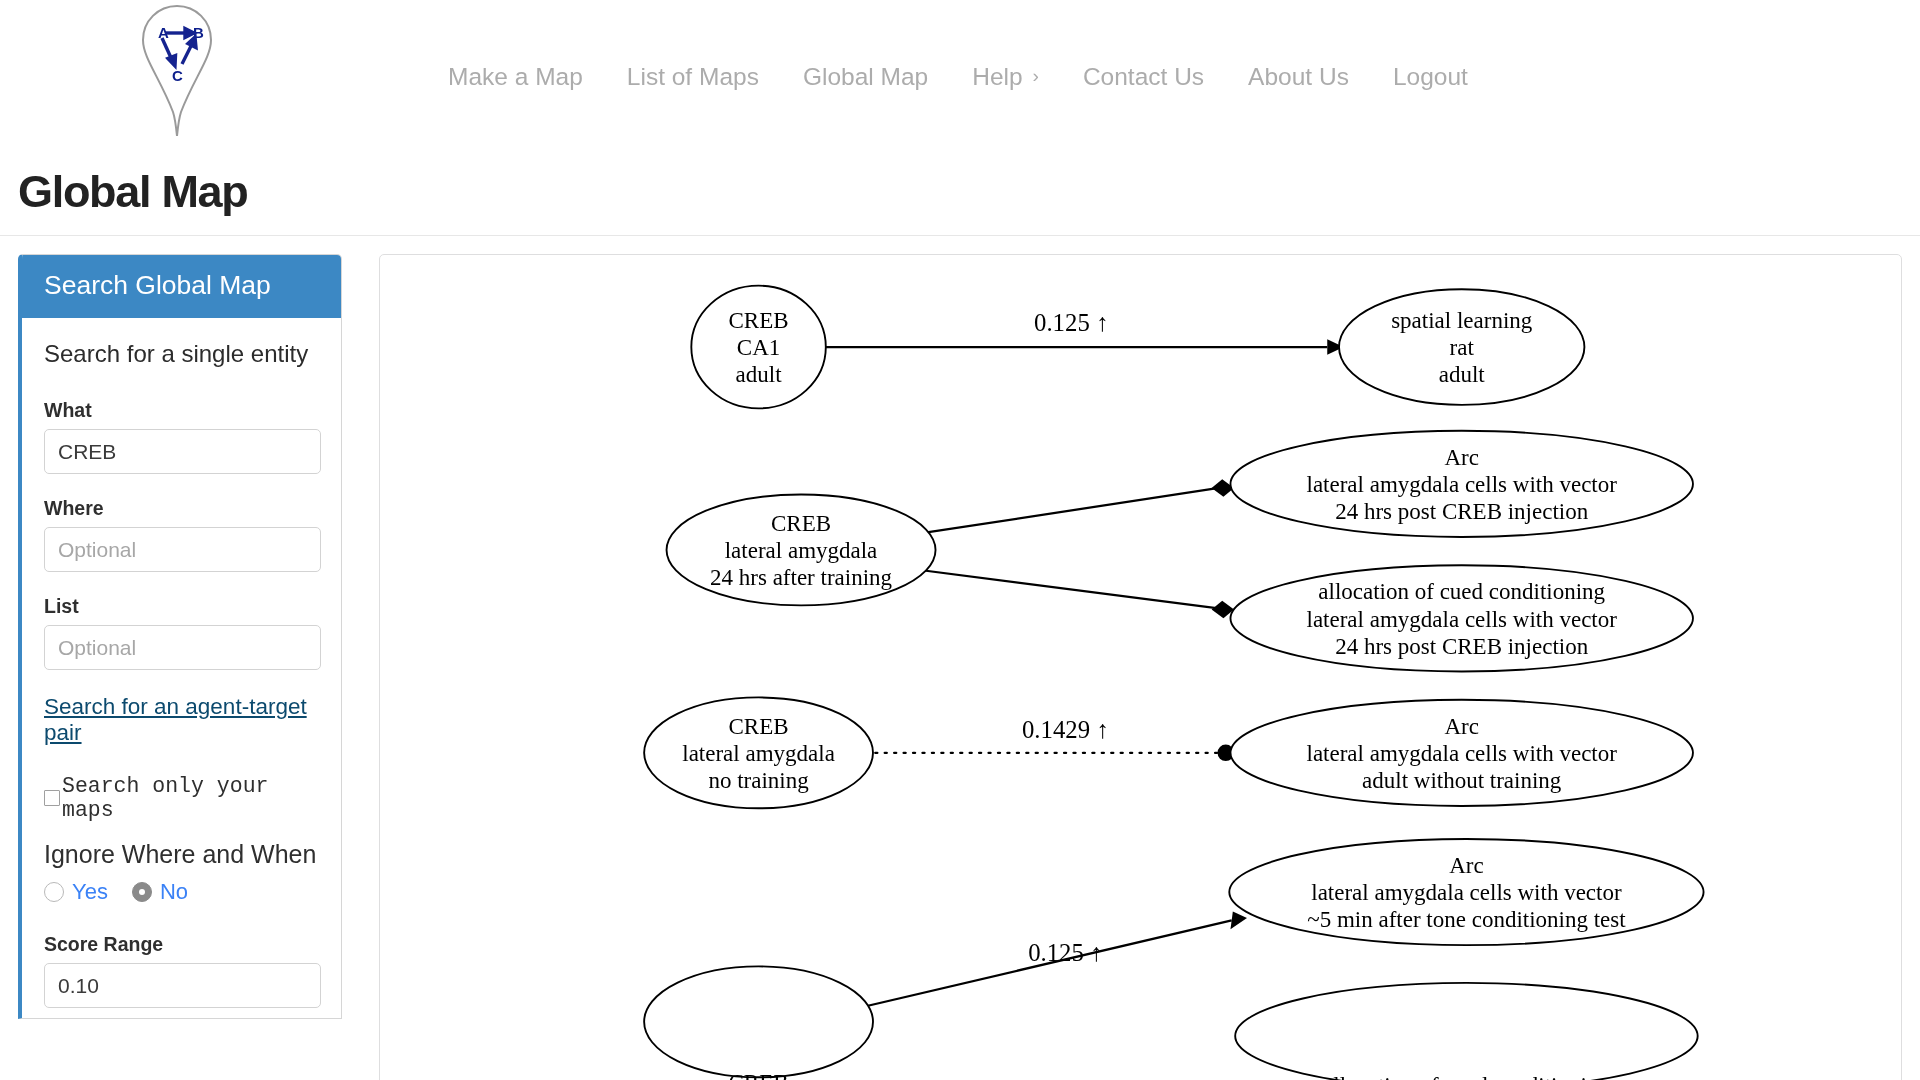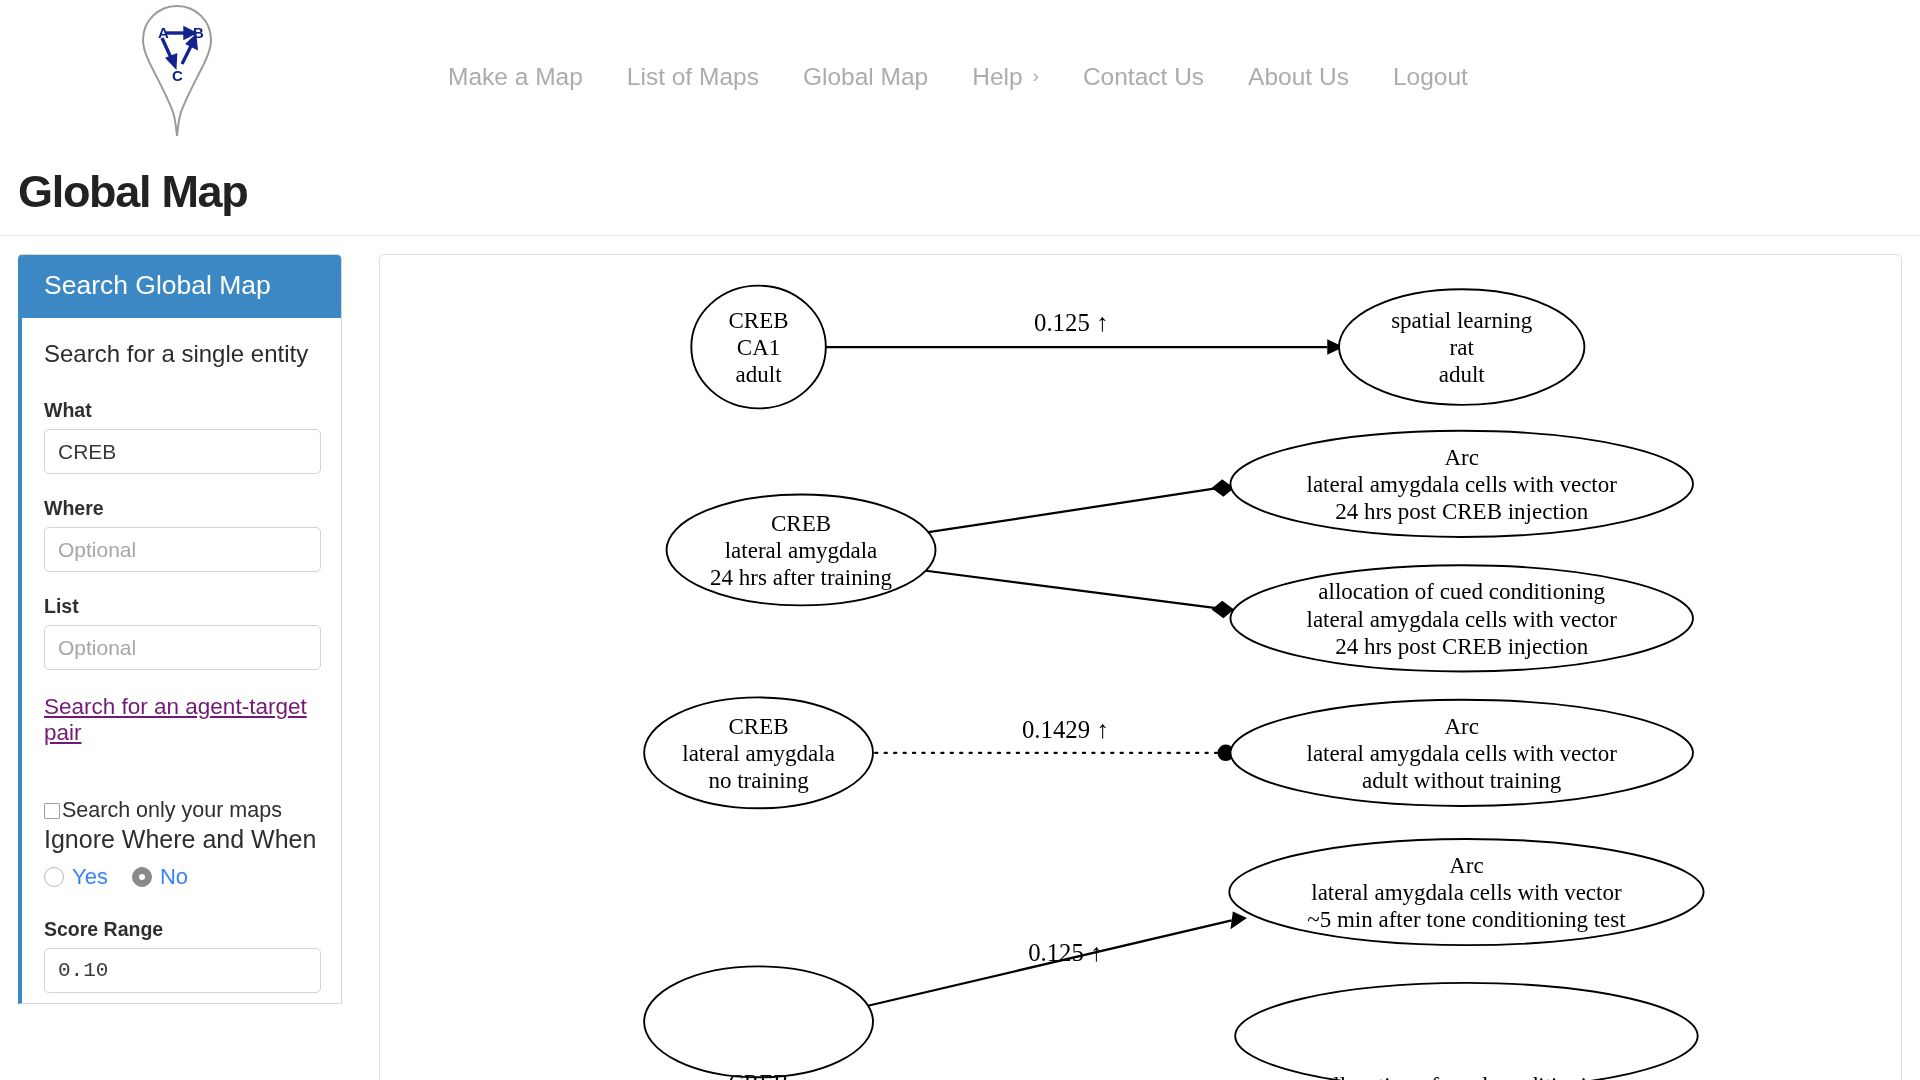--- a/index.html
+++ b/index.html
@@ -129,31 +129,32 @@
     color: #3a3a3a;
     font-family: "Liberation Sans", sans-serif;
     background: #fff;
     margin-bottom: 23px;
     outline: none;
   }
   .text-input::placeholder { color: #a7a7a7; }
   .pair-link {
     display: inline-block;
     font-size: 22.5px;
-    color: #701a75;
+    color: #0c4a6e;
     text-decoration: underline;
     margin-top: 1px;
-    margin-bottom: 52px;
+    margin-bottom: 28px;
     cursor: pointer;
   }
   .checkbox-row {
     display: flex;
     align-items: center;
     gap: 2px;
-    margin-bottom: 2px;
+    margin-bottom: 18px;
+    font-family: Liberation Mono, monospace;
   }
   .cb {
     width: 16px; height: 16px;
     border: 1px solid #a0a0a0;
     background: #fff;
     border-radius: 1px;
     flex: 0 0 16px;
     cursor: pointer;
   }
   .checkbox-label {
@@ -192,21 +193,20 @@
     border-radius: 50%;
     background: #fff;
   }
   .radio-text {
     font-size: 22px;
     color: #3b82f6;
     margin-right: 16px;
   }
   .score-input {
     margin-bottom: 0;
-    font-family: Liberation Mono, monospace;
   }
 
   
   .graph-card {
     margin-left: 37px;
     margin-right: 18px;
     flex: 1 1 auto;
     background: #ffffff;
     border: 1px solid #dededf;
     border-radius: 5px;

